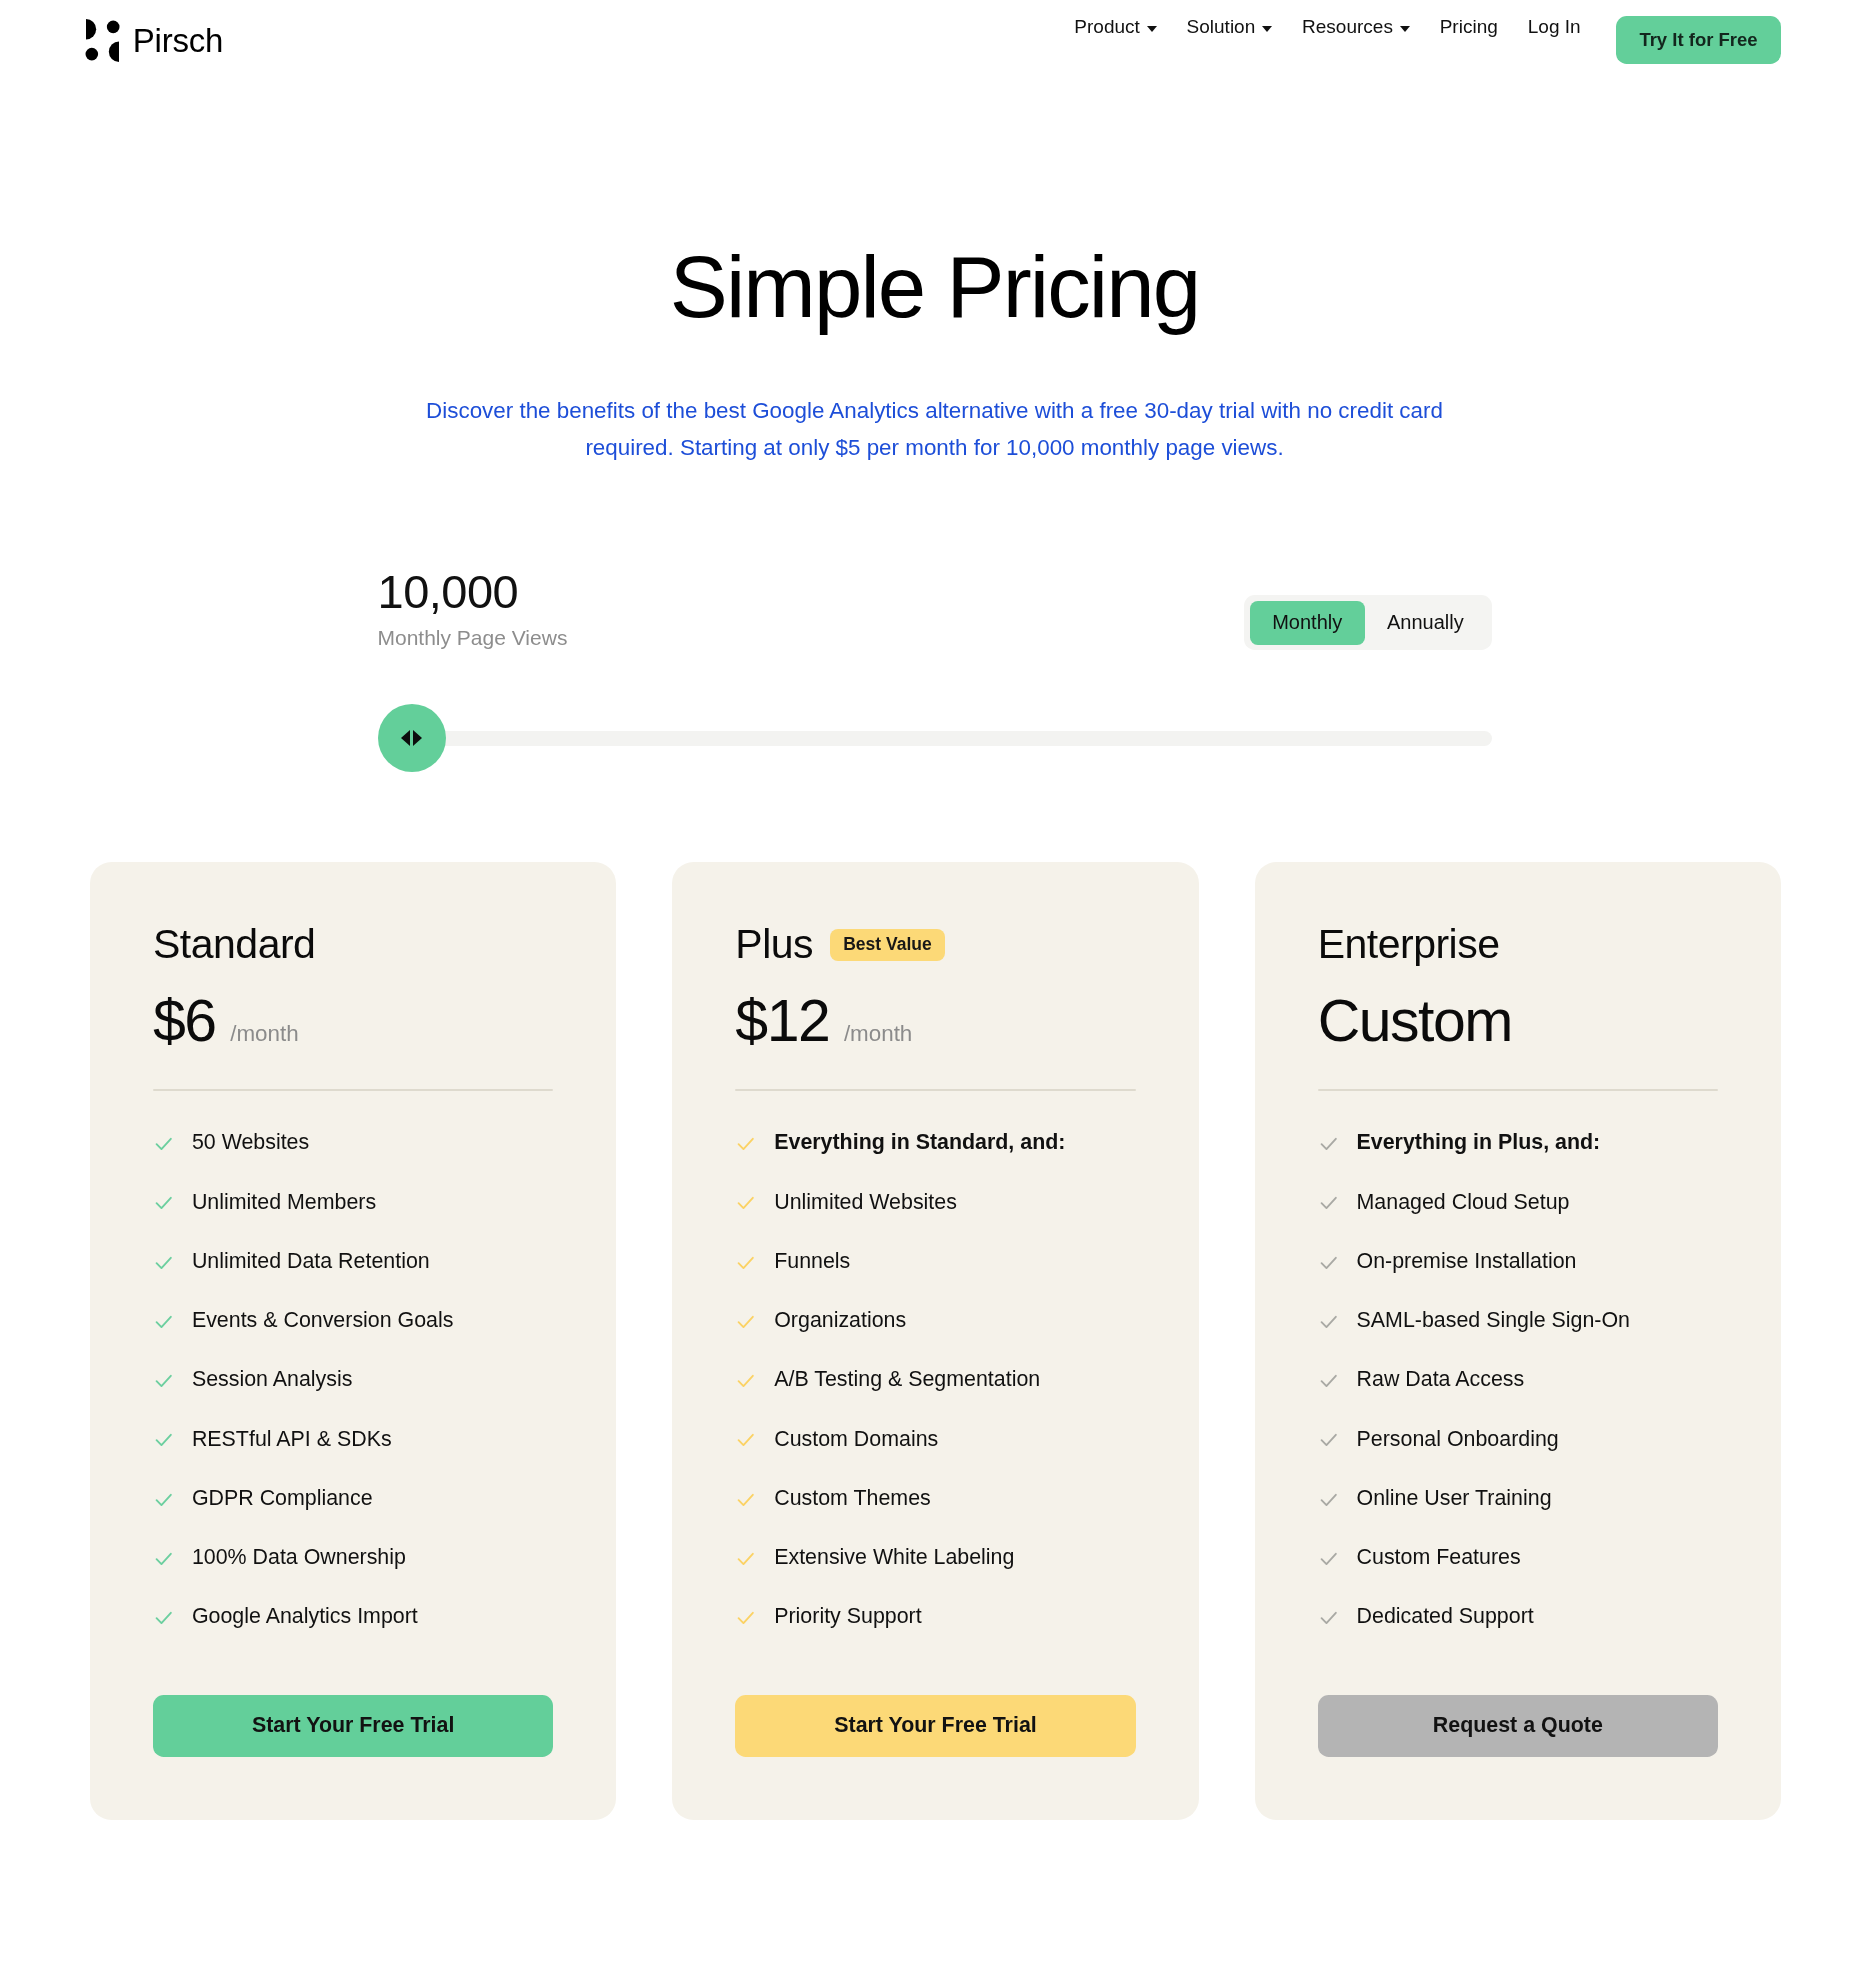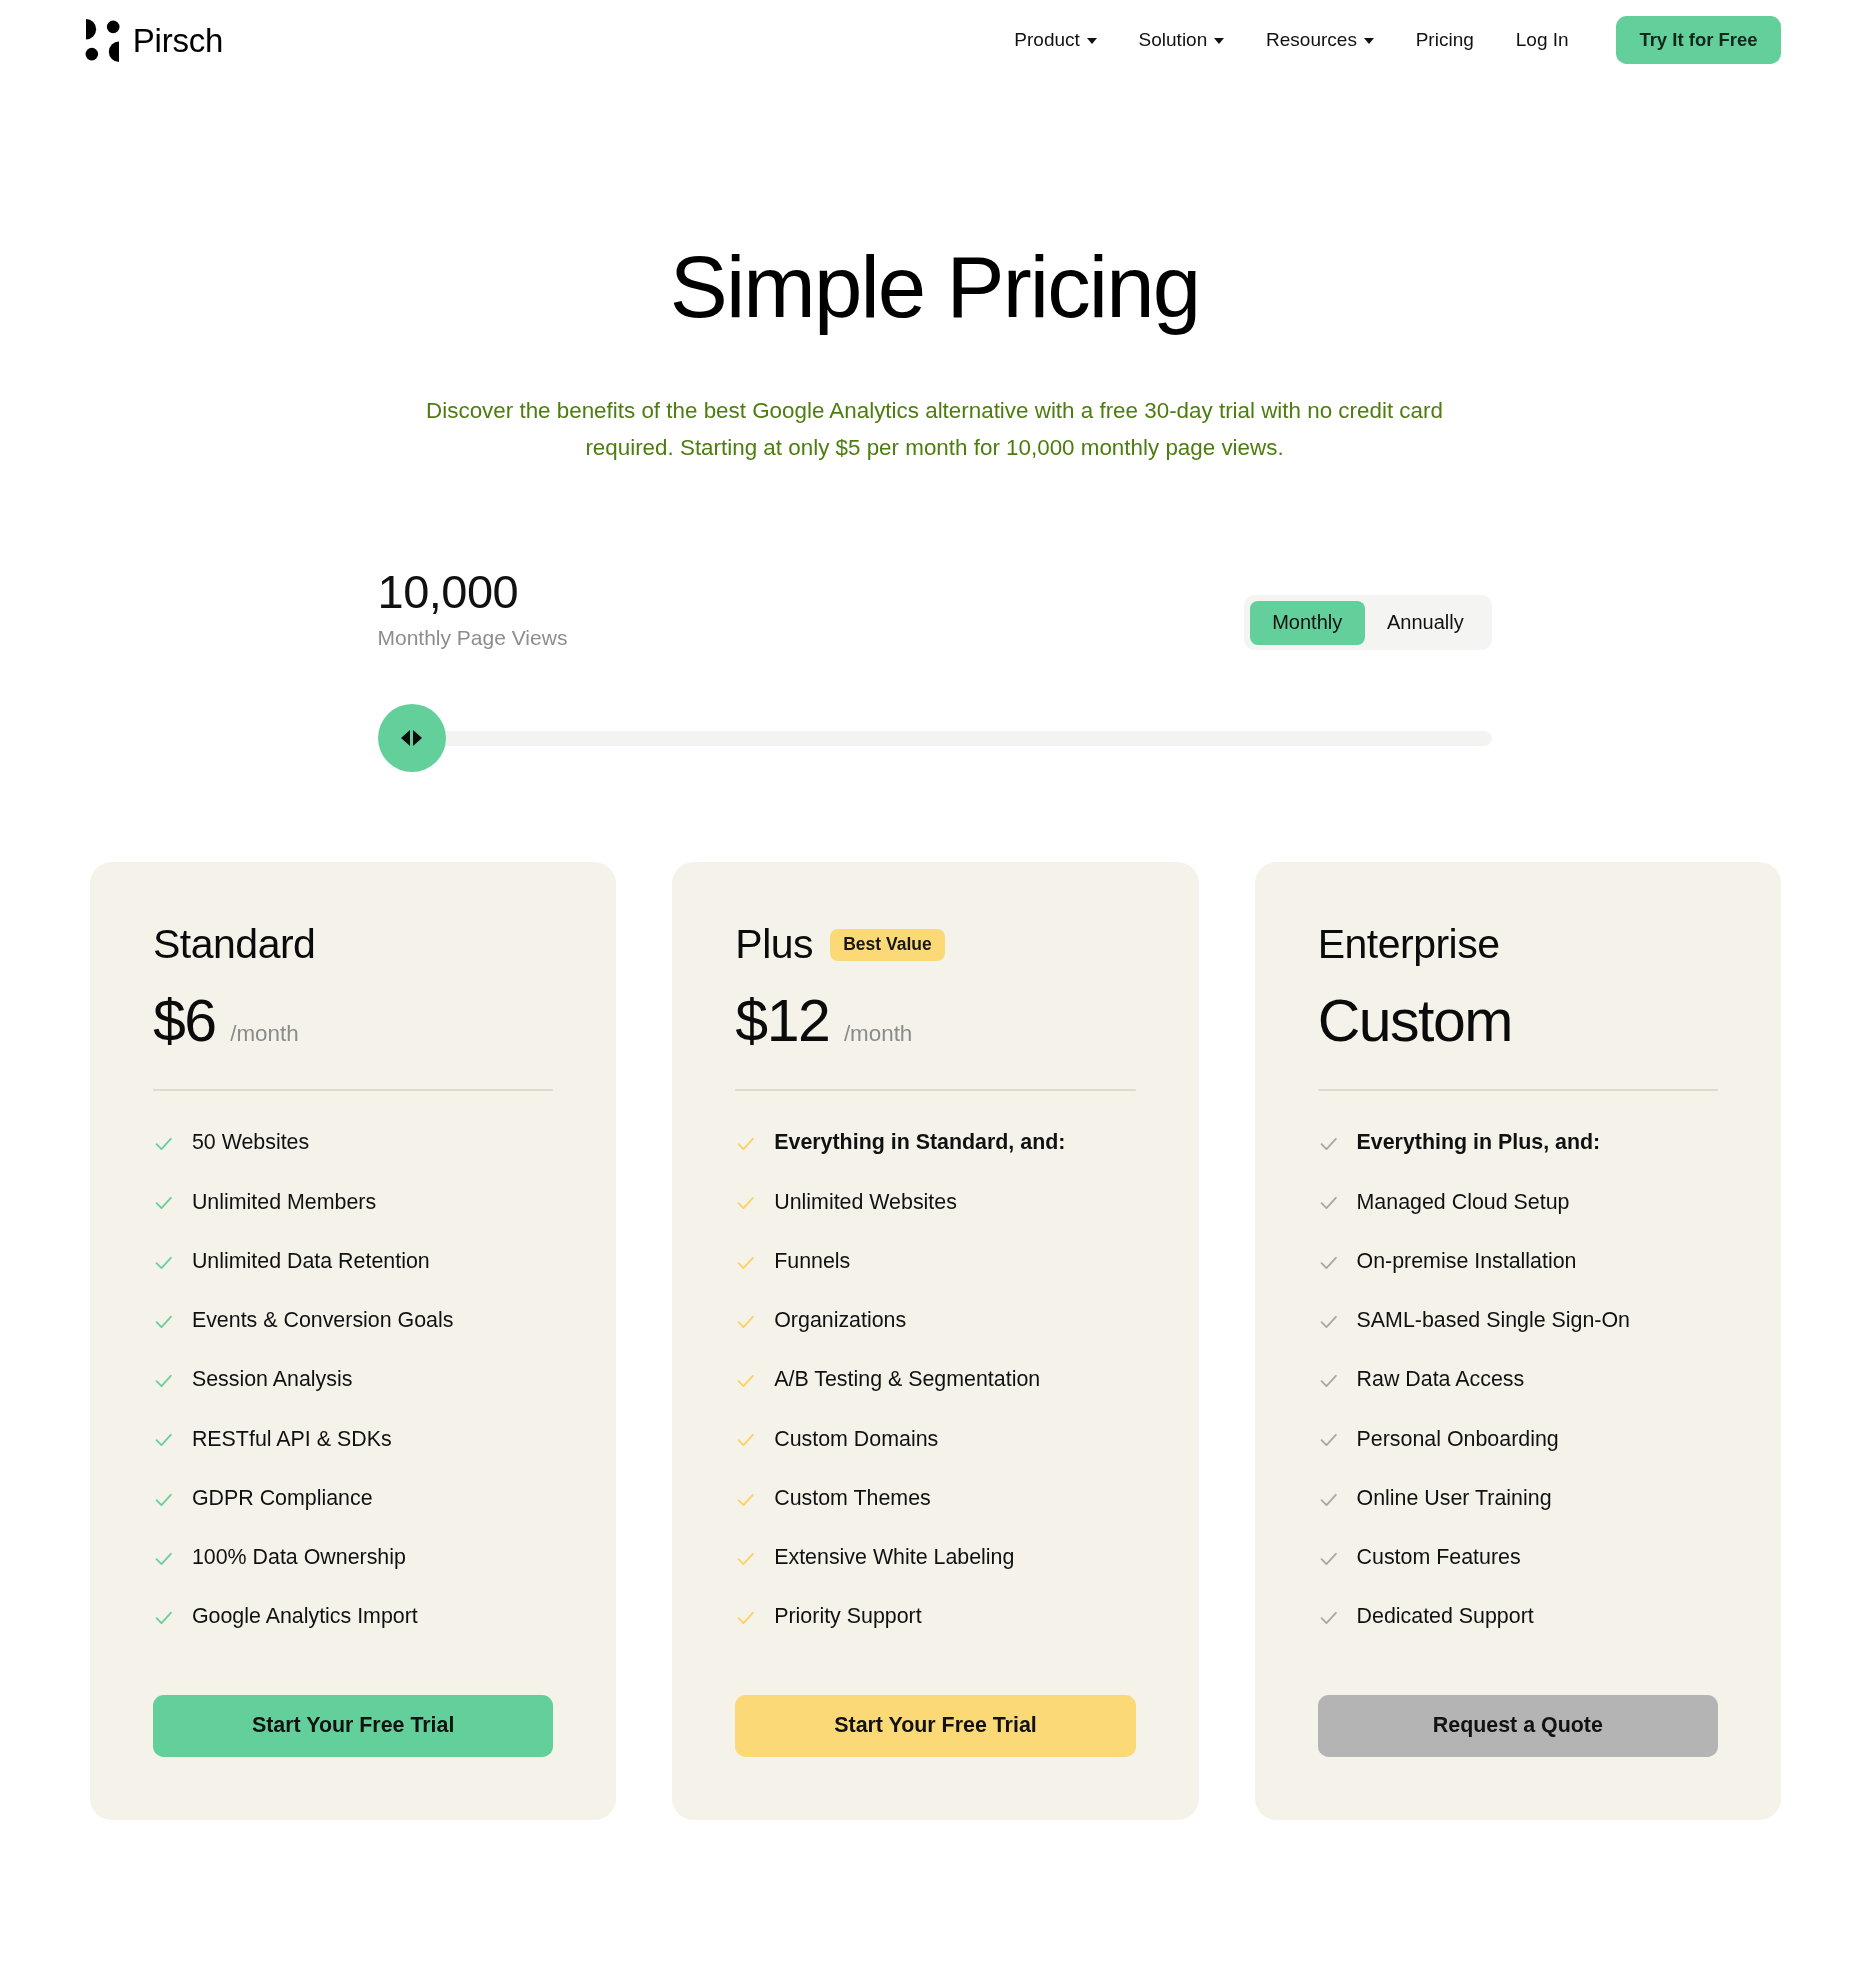--- a/index.html
+++ b/index.html
@@ -34,22 +34,22 @@
     font-size: 33px;
     font-weight: 500;
     color: #000000;
     letter-spacing: -0.2px;
     line-height: 1;
   }
 
   .nav-right {
     margin-left: auto;
     display: flex;
-    align-items: center;
-    gap: 12px;
+    align-items: flex-start;
+    gap: 0;
   }
   .nav-link {
     font-size: 19px;
     color: #111111;
     font-weight: 500;
     padding: 0 15px;
     display: flex;
     align-items: center;
     gap: 6.8px;
     white-space: nowrap;
@@ -84,21 +84,21 @@
     font-weight: 500;
     letter-spacing: -1.9px;
     color: #000000;
     line-height: 1.05;
   }
   .hero p {
     margin: 61px auto 16px;
     max-width: 1105px;
     font-size: 22.4px;
     line-height: 1.62;
-    color: #4d7c0f;
+    color: #1d4ed8;
     font-weight: 400;
   }
 
   
   .controls {
     width: 1114px;
     margin: 100px auto 0;
   }
   .controls-top {
     display: flex;

